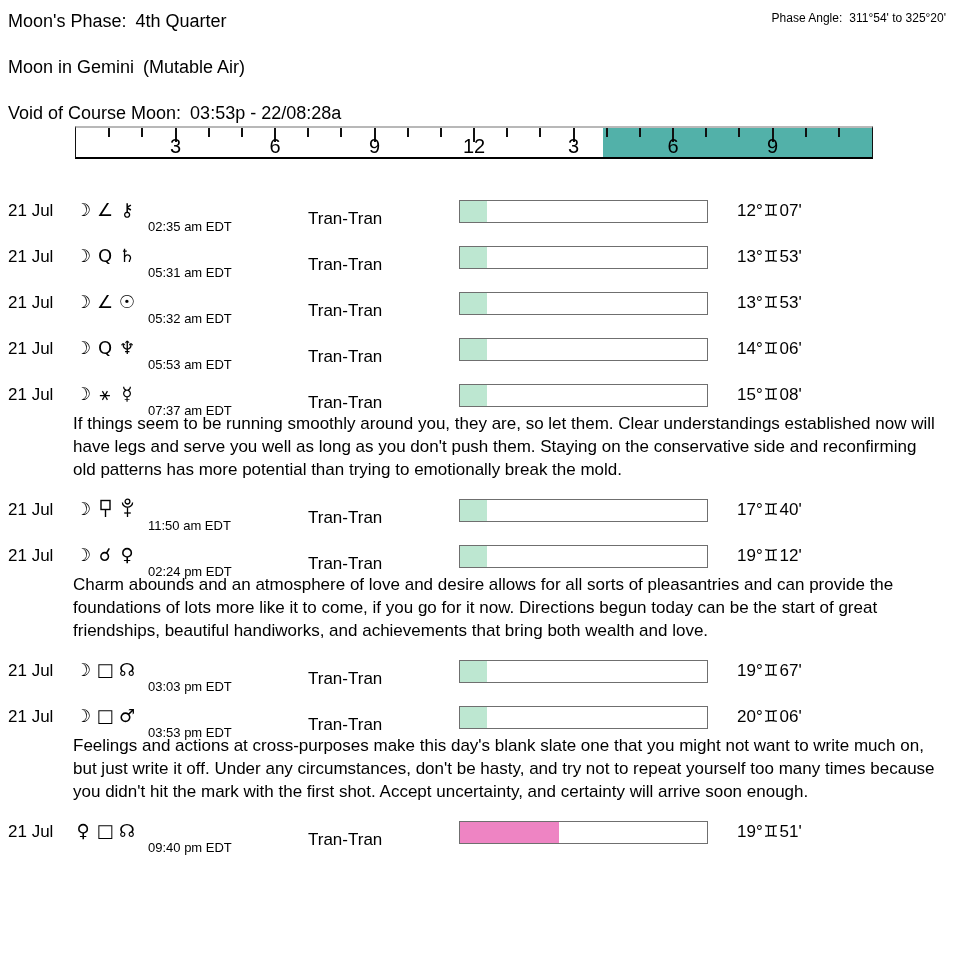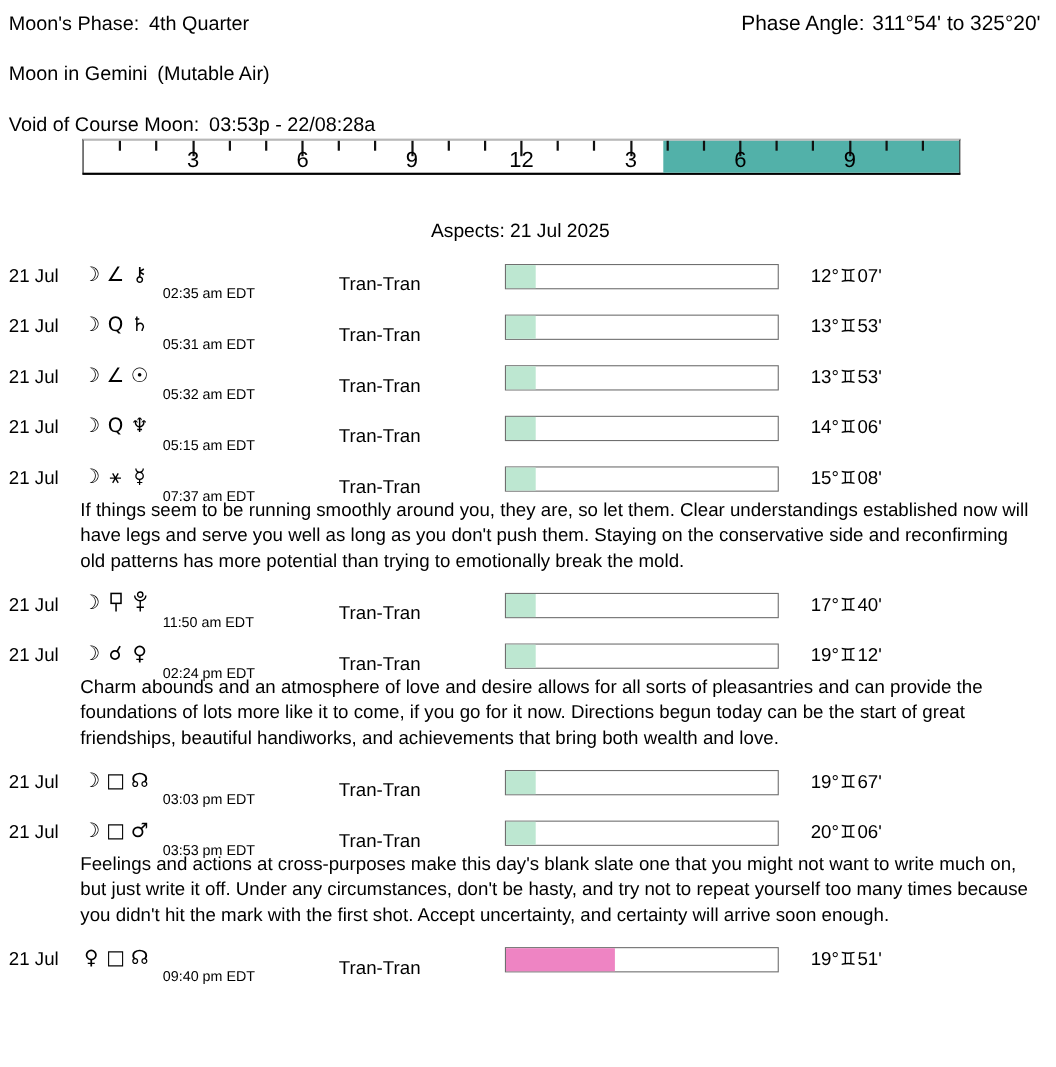--- a/index.html
+++ b/index.html
@@ -8,21 +8,21 @@
     background:#ffffff;color:#000;
     font-family:"Liberation Sans", sans-serif;
   }
   .astro{font-family:"DejaVu Sans", sans-serif;}
   
   .hline{position:absolute;left:8px;font-size:18px;white-space:pre;}
   #moons-phase{top:11px;}
   #moon-sign{top:57px;}
   #voc-line{top:103px;}
   .hline .val{margin-left:9px;}
-  #phase-angle{position:absolute;top:11px;right:14px;font-size:19px;white-space:pre;}
+  #phase-angle{position:absolute;top:11px;right:14px;font-size:12px;white-space:pre;}
   #phase-angle .val{margin-left:7px;}
   
   #ruler{
     position:absolute;left:75px;top:126px;width:796px;height:29px;
     background:#fff;
     border-left:1px solid #111;border-right:1px solid #111;
     border-bottom:2px solid #000;border-top:2px solid #b8b8b8;
   }
   #voc-fill{position:absolute;top:0;bottom:0;right:0;}
   .tick{position:absolute;top:0;width:2px;background:#111;}
@@ -100,21 +100,20 @@
       <div class="hour-label" style="left: 25%;">6</div>
       <div class="hour-label" style="left: 37.5%;">9</div>
       <div class="hour-label" style="left: 50%;">12</div>
       <div class="hour-label" style="left: 62.5%;">3</div>
       <div class="hour-label" style="left: 75%;">6</div>
       <div class="hour-label" style="left: 87.5%;">9</div>
     </div>
 </div>
 
 <div id="aspects">
-  <div id="aspects-title">Aspects: 21 Jul 2025</div>
   <div id="rows">
       <div class="row">
         <span class="date">21 Jul</span>
         <span class="glyphs">
           <span class="astro">☽</span>
           <span class="astro">∠</span>
           <span class="astro">⚷</span>
         </span>
         <span class="time">02:35 am EDT</span>
         <span class="type">Tran-Tran</span>
@@ -163,21 +162,21 @@
           <span class="dmin">53'</span>
         </span>
       </div>
       <div class="row">
         <span class="date">21 Jul</span>
         <span class="glyphs">
           <span class="astro">☽</span>
           <span class="astro">Q</span>
           <span class="astro">♆</span>
         </span>
-        <span class="time">05:15 am EDT</span>
+        <span class="time">05:53 am EDT</span>
         <span class="type">Tran-Tran</span>
         <div class="bar" style="border-color: rgb(111, 111, 111);">
           <div class="fill" style="width: 11%; background: rgb(189, 231, 209);"></div>
         </div>
         <span class="deg">
           <span class="dnum">14°</span>
           <span class="sg astro">♊</span>
           <span class="dmin">06'</span>
         </span>
       </div>

